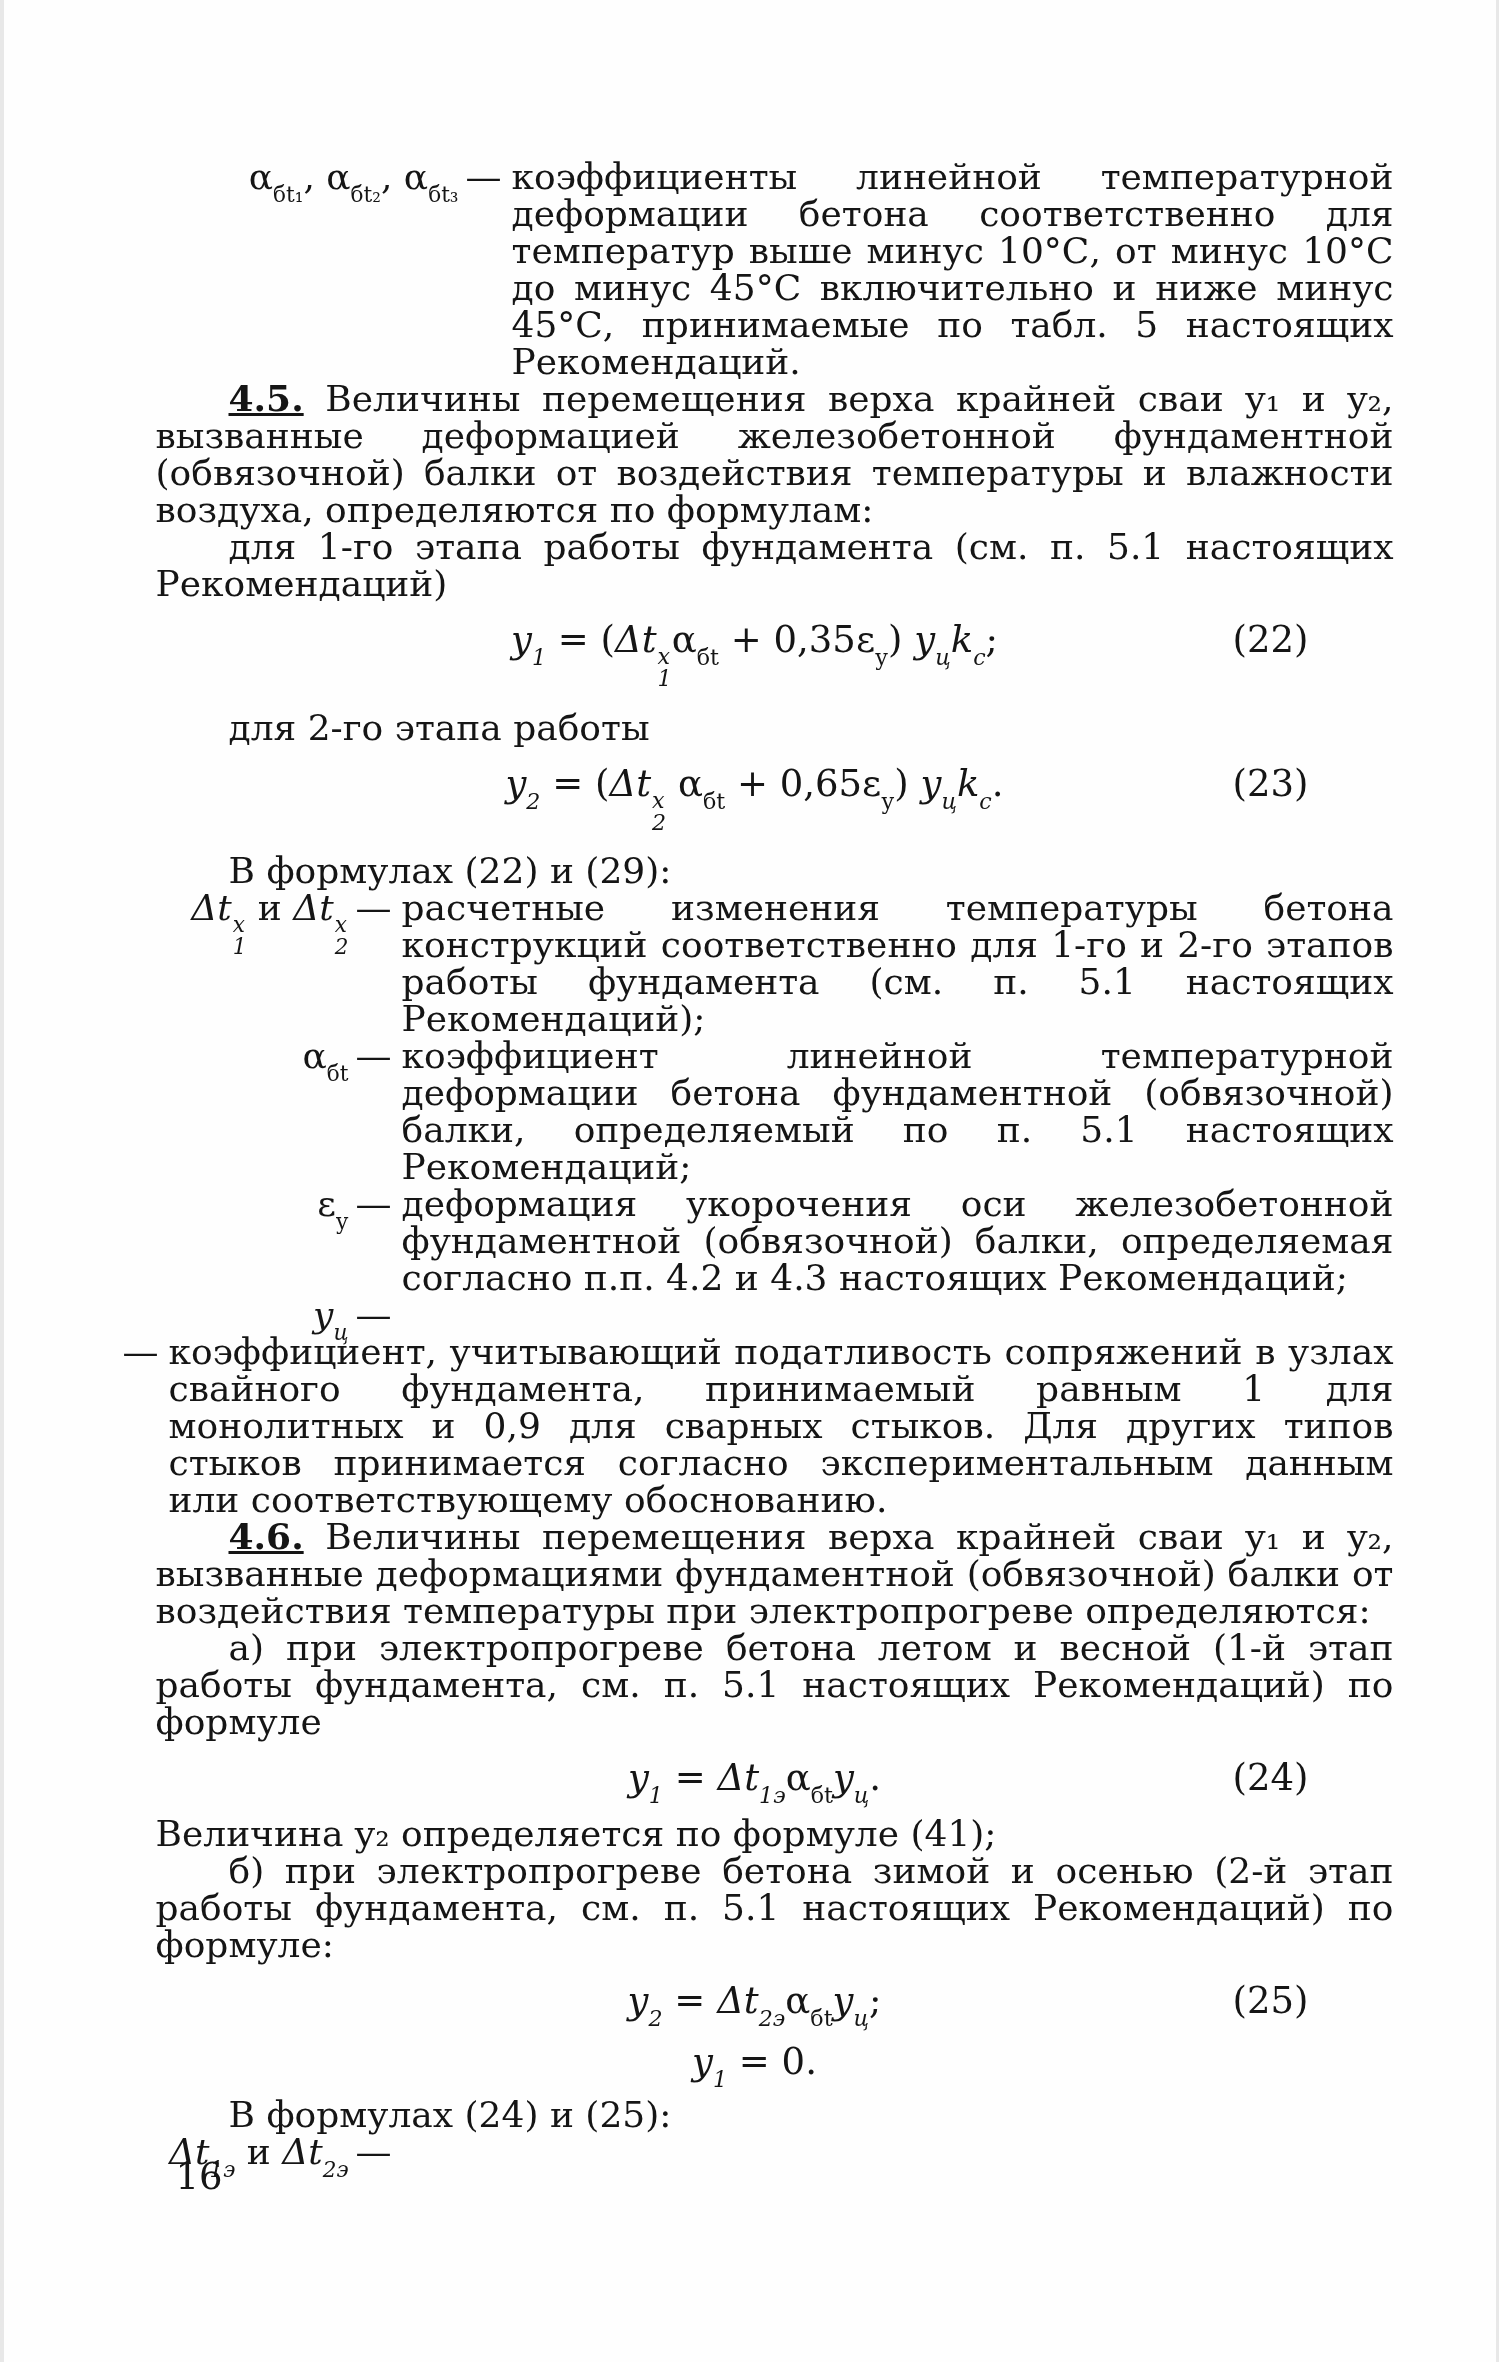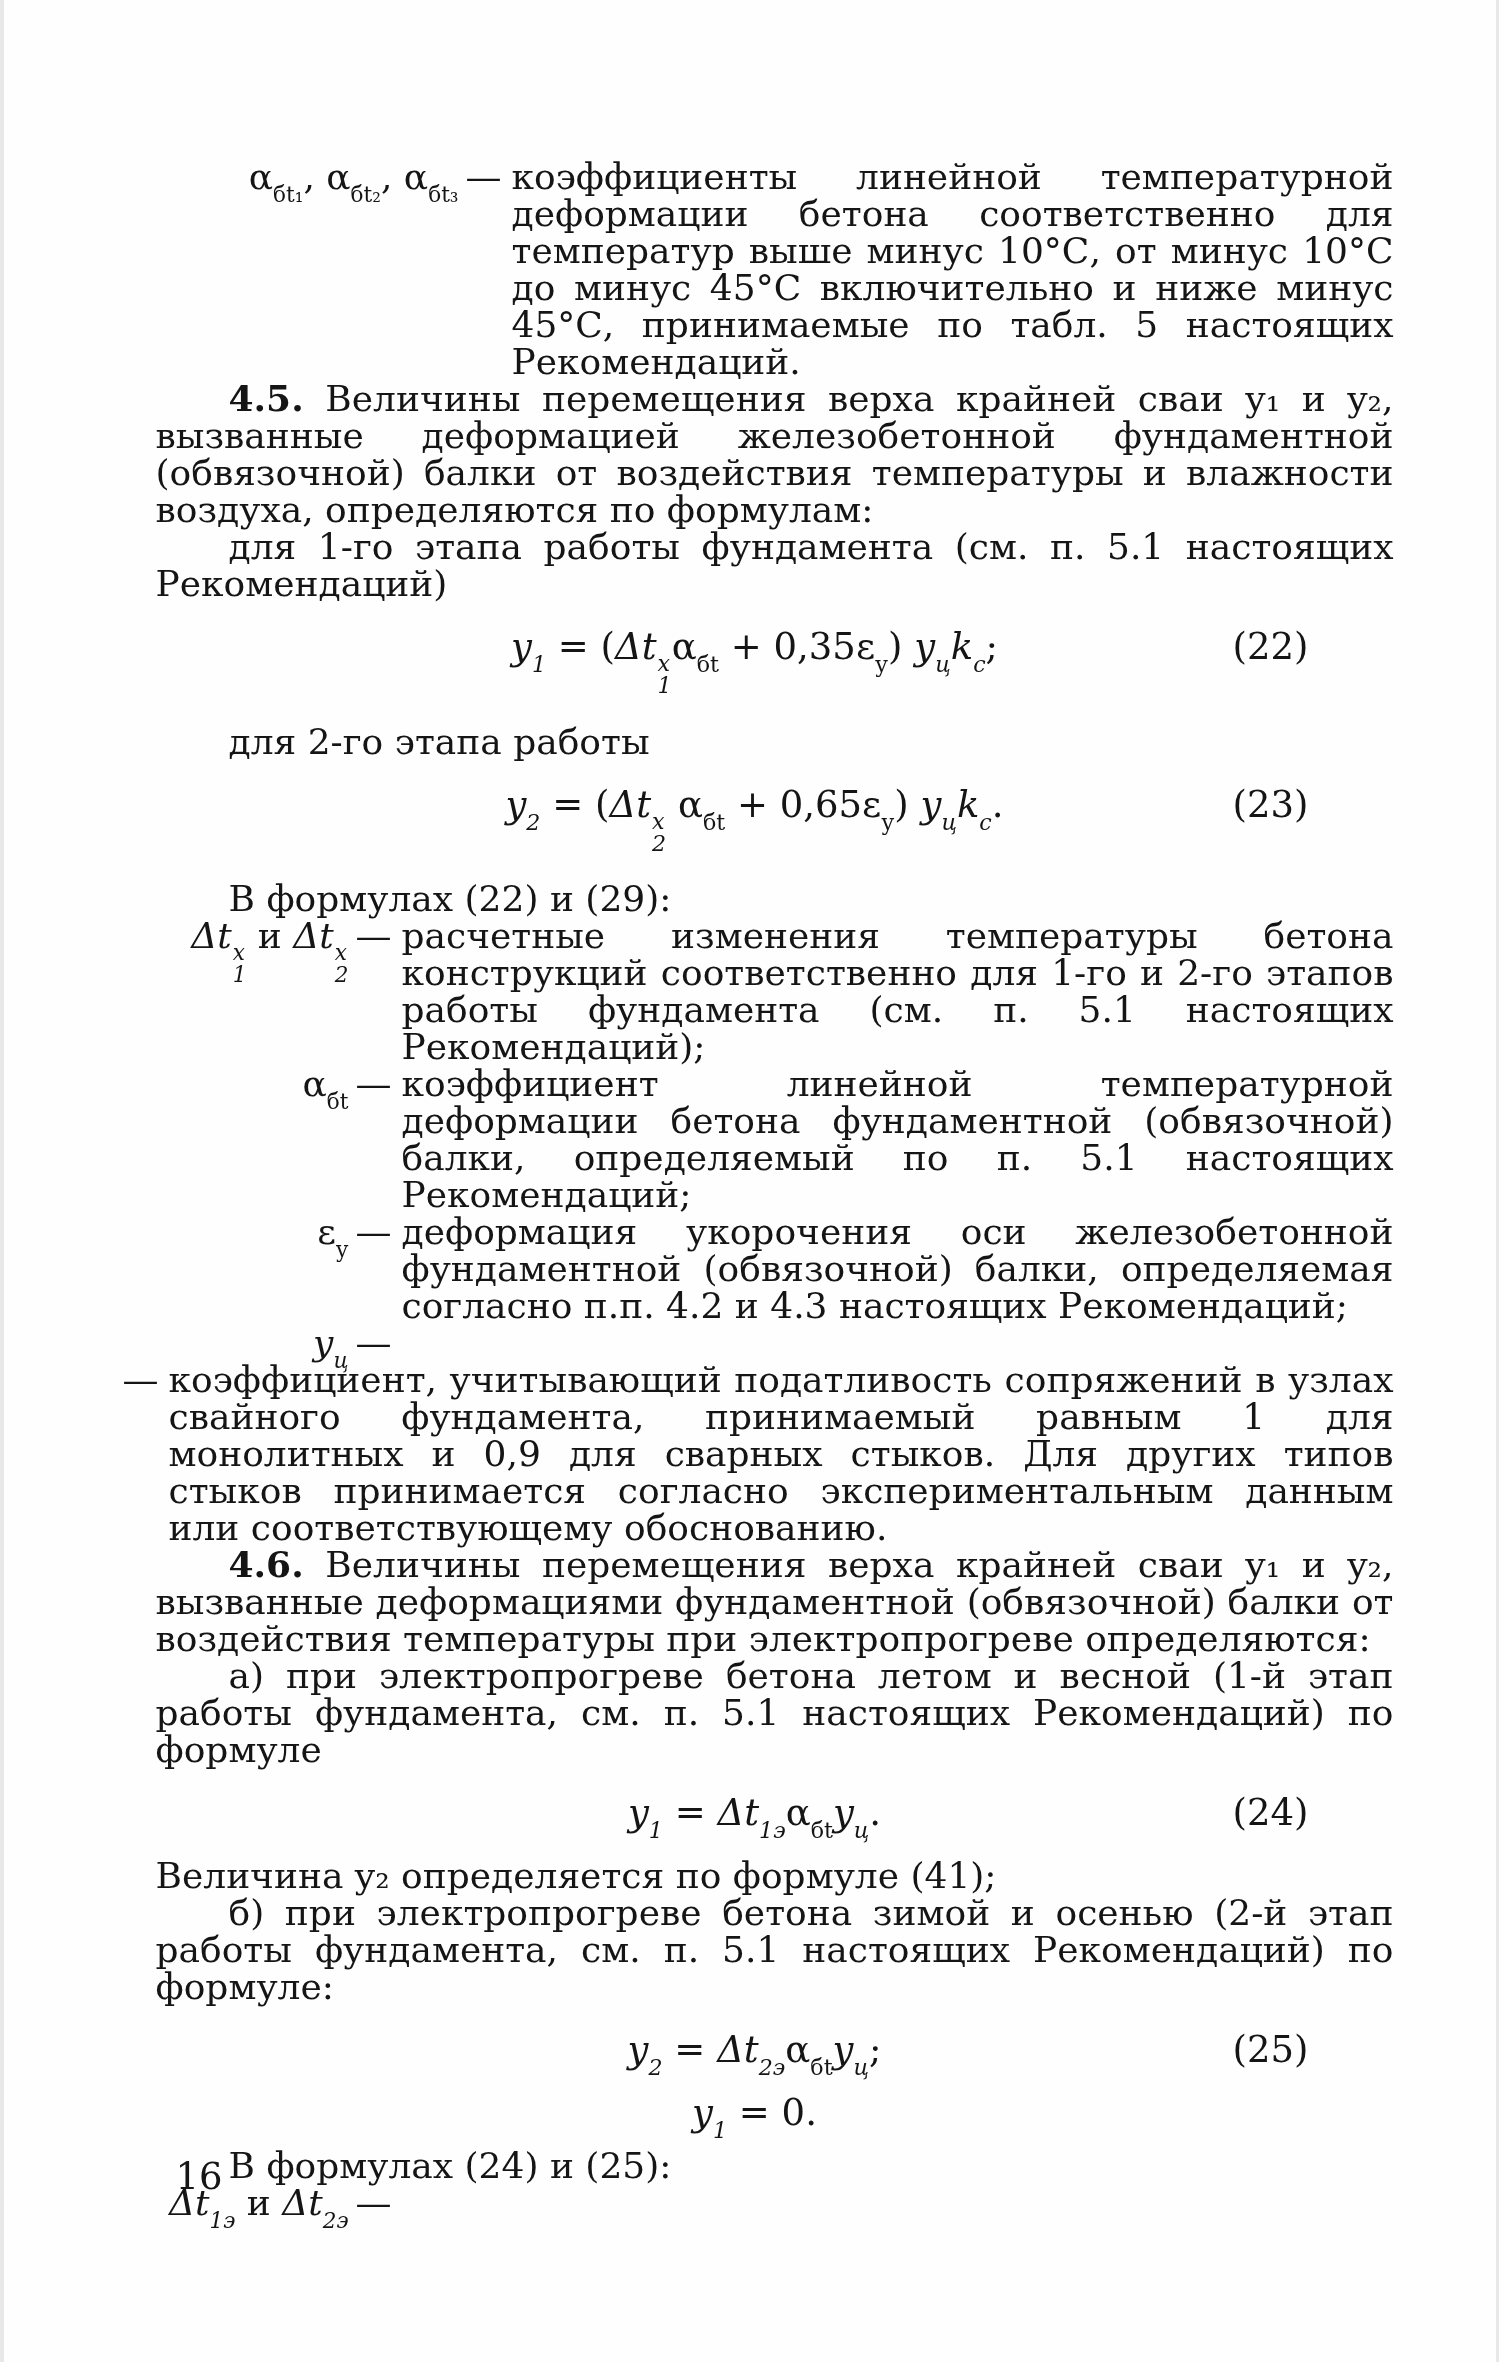--- a/index.html
+++ b/index.html
@@ -20,39 +20,39 @@
     left: 112px;
     top: 158px;
     width: 1278px;
   }
   .para {
     margin: 0 0 0 40px;
     text-align: justify;
     text-indent: 73px;
   }
   .note-line { margin: 0 0 0 40px; text-align: left; text-indent: 0; }
-  b.secnum { font-weight: bold; }
+  b.secnum { font-weight: bold; text-decoration: underline; }
 
   
   .def { display: flex; margin: 0; }
   .def .term-col {
     flex: 0 0 auto;
     text-align: right;
     white-space: nowrap;
   }
   .def-a .term-col { width: 343px; }
   .def-b .term-col { width: 233px; }
   .def .dash-col { flex: 0 0 auto; padding: 0 10px 0 7px; }
   .def .body-col { flex: 1 1 auto; text-align: justify; }
 
   
   .formula-row {
     position: relative;
     text-align: center;
-    margin: 26px 0;
+    margin: 19px 0;
     font-size: 37px;
   }
   .formula-row.tight { margin: 24px 0 16px; }
   .formula { display: inline-block; white-space: nowrap; }
   .eq-no {
     position: absolute;
     right: 85px;
     top: 0;
     font-style: normal;
   }

